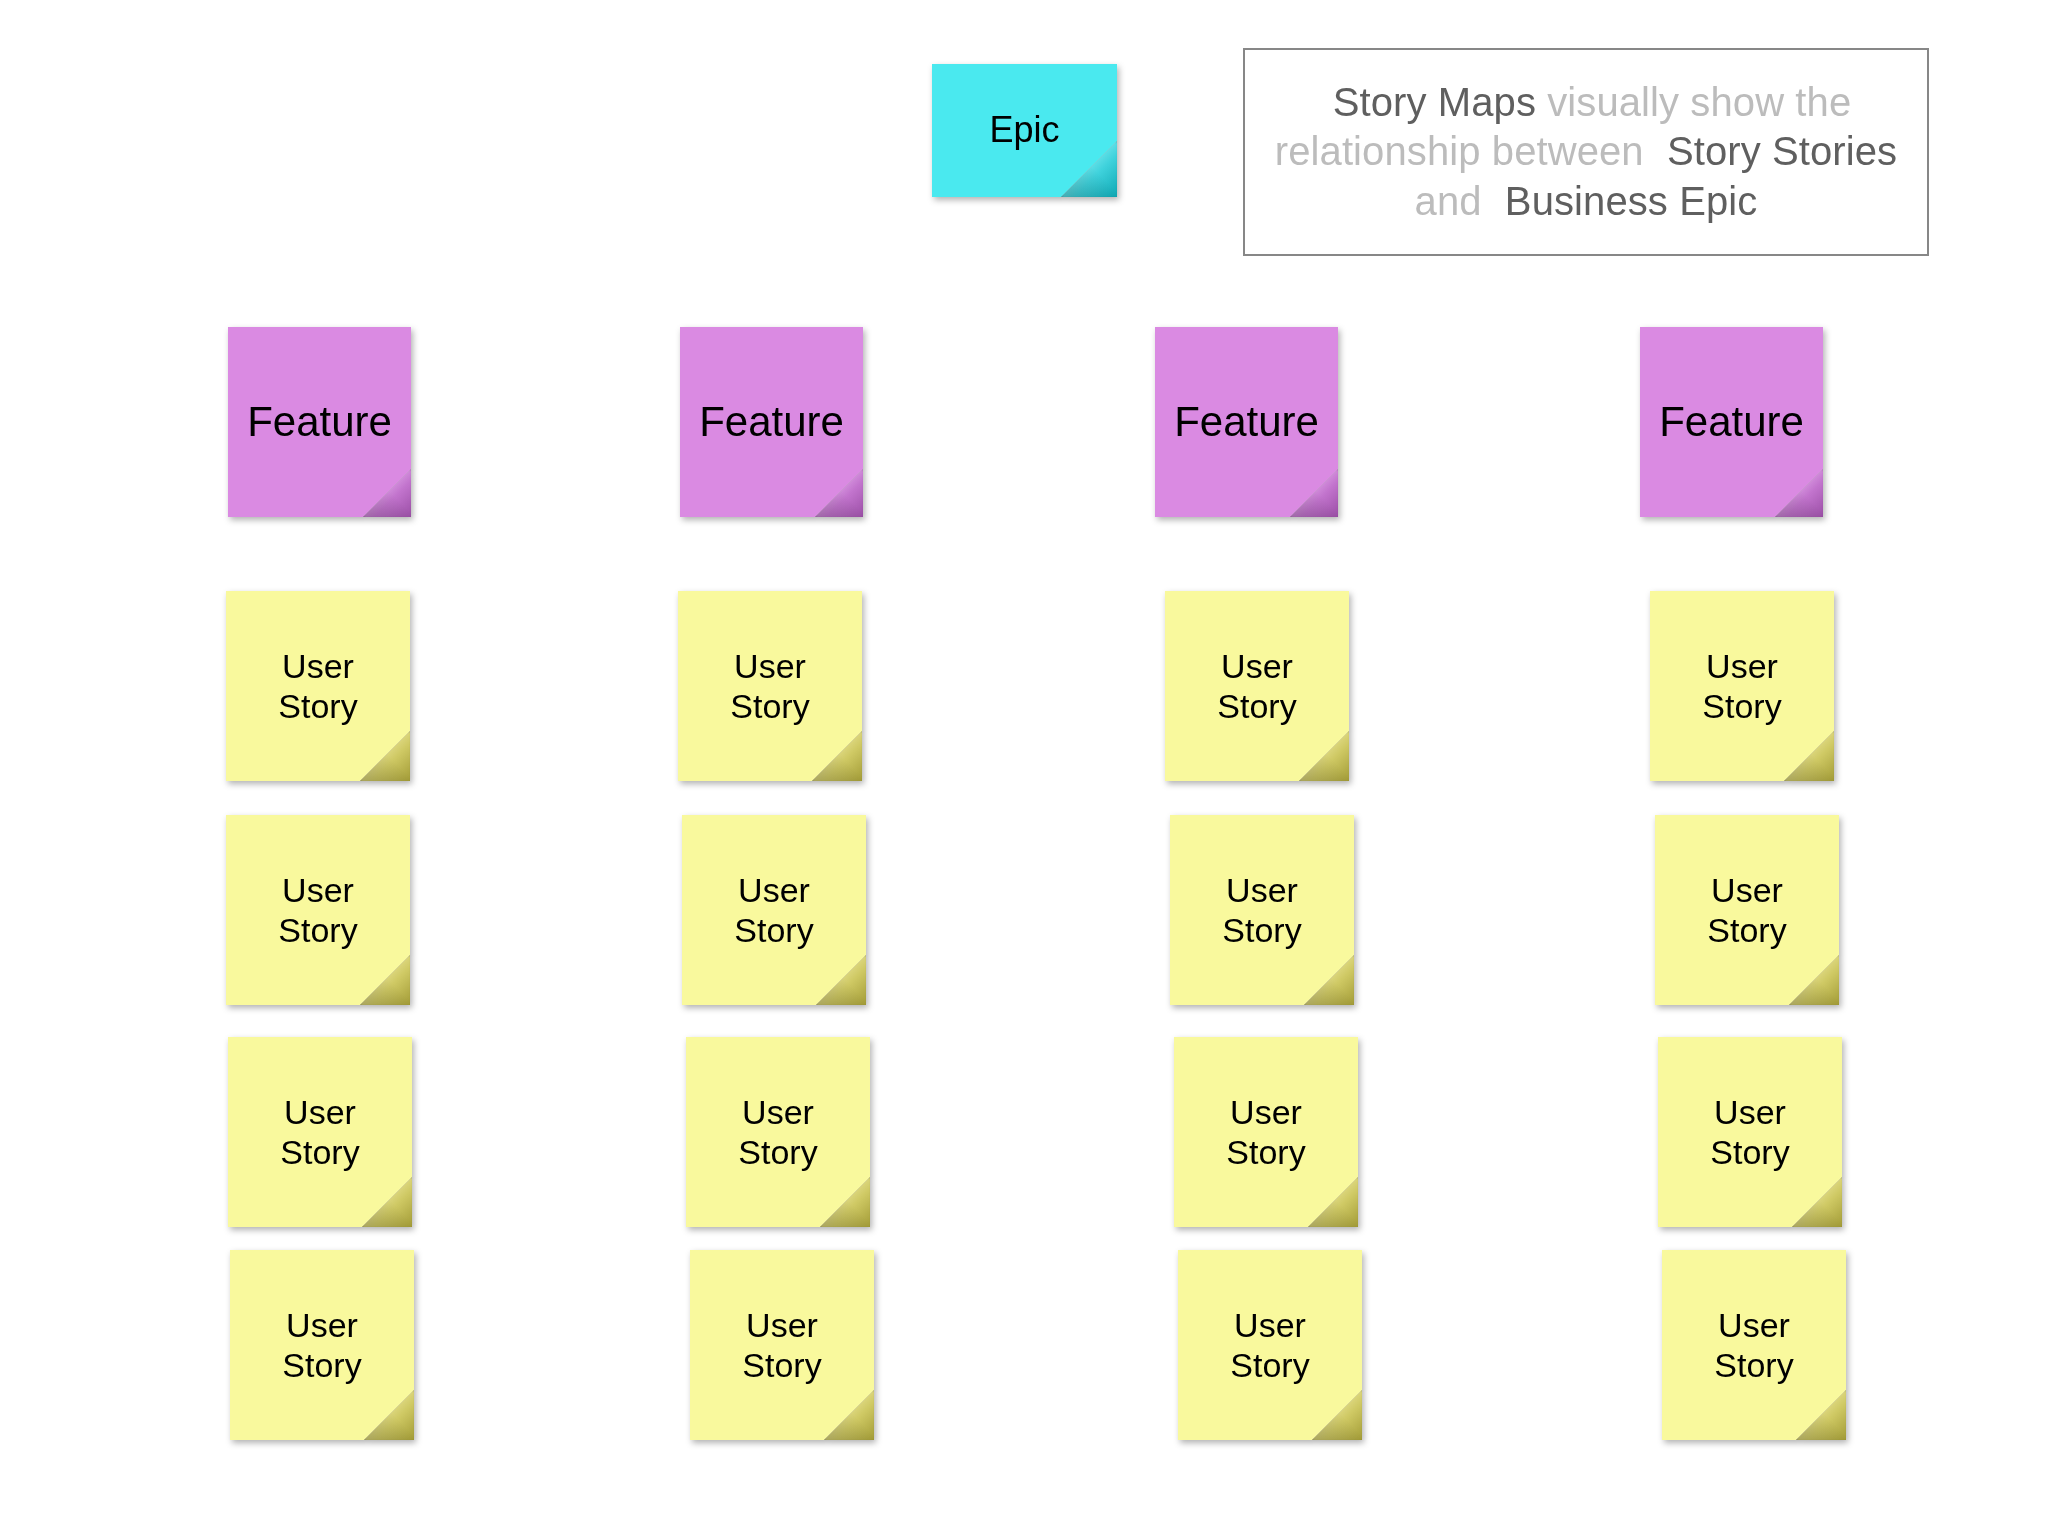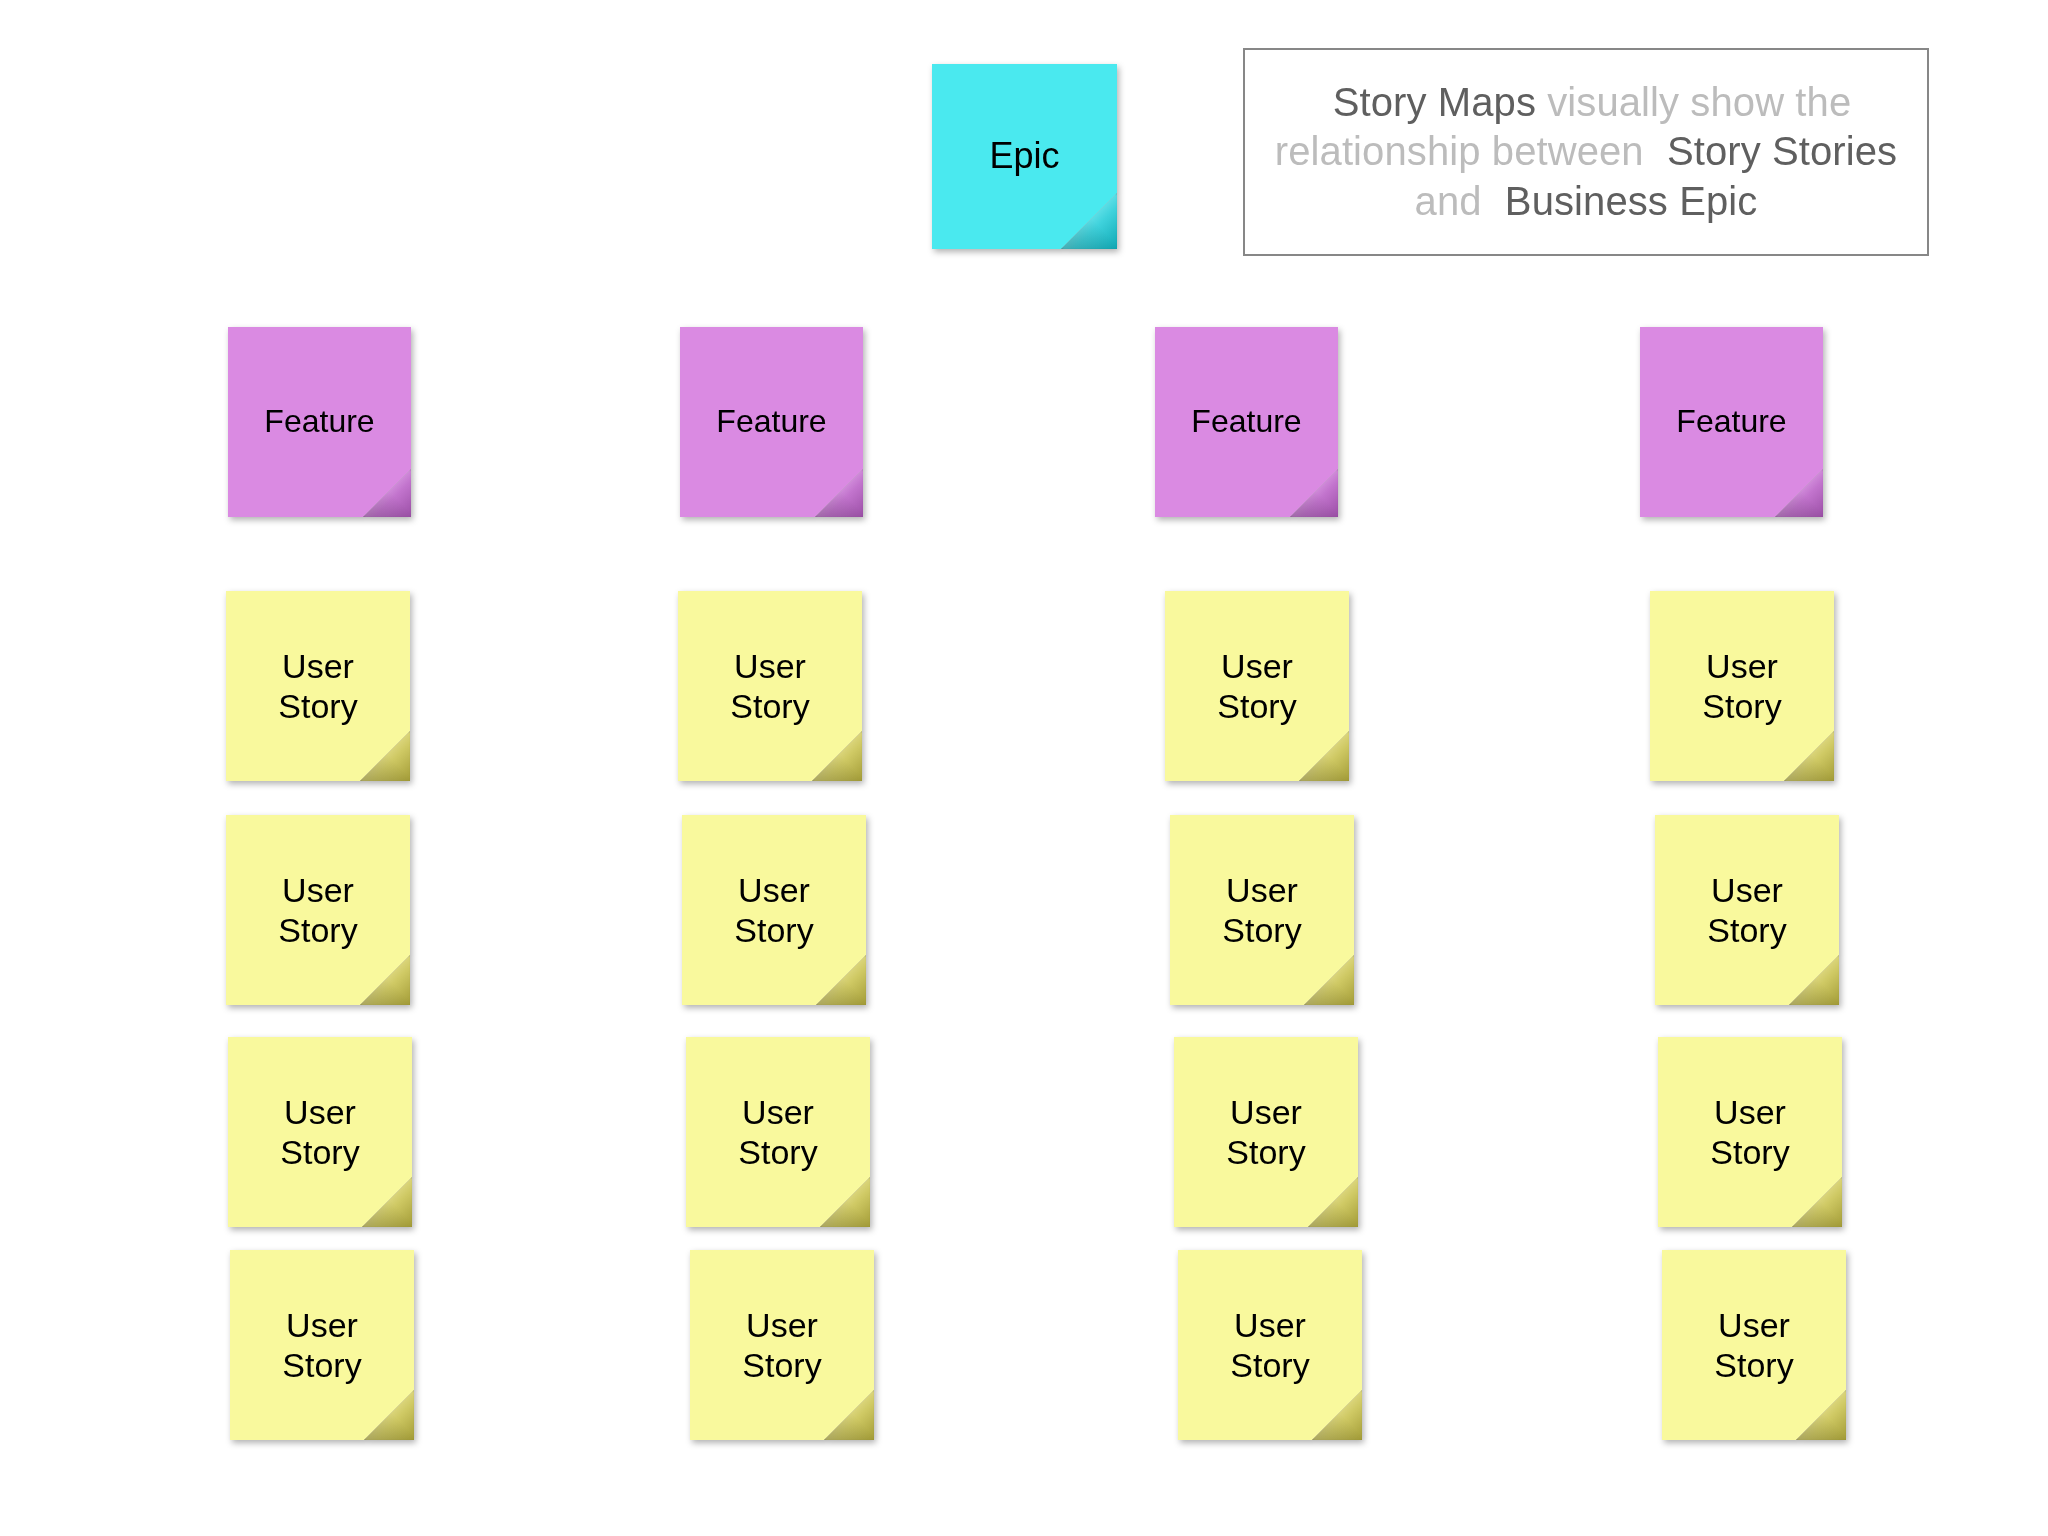--- a/index.html
+++ b/index.html
@@ -79,21 +79,21 @@
     --curl-mid: #3fd2dc;
     --curl-light: #8bf2f6;
     font-size: 36px;
   }
   
   .note.feature {
     --note-bg: #da8ae2;
     --curl-dark: #9b4fa6;
     --curl-mid: #c274cd;
     --curl-light: #e7b0ee;
-    font-size: 32px;
+    font-size: 42px;
     border-radius: 12px;
   }
   
   .note.story {
     --note-bg: #f9f99d;
     --curl-dark: #a39c37;
     --curl-mid: #cfc964;
     --curl-light: #efeaa4;
     font-size: 34px;
     justify-content: center;
@@ -121,21 +121,21 @@
   }
   .de {
     color: #bcbcbc;
   }
 </style>
 </head>
 <body>
 
 <div id="canvas" style="width: 2048px; height: 1536px; background: rgb(255, 255, 255);">
 
-  <div class="note epic" id="epic-note" style="left: 932px; top: 64px; width: 185px; height: 185px; --curl: 56px;">
+  <div class="note epic" id="epic-note" style="left: 932px; top: 64px; width: 185px; height: 133px; --curl: 56px;">
     <div class="note-body"></div>
     <div class="note-curl"></div>
     <div class="note-curl-edge"></div>
     <span class="note-label">Epic</span>
   </div>
 
   <div id="caption-box" style="left: 1243px; top: 48px; width: 686px; height: 208px; border-color: rgb(135, 135, 135);">
     <div id="caption-text"><span class="em">Story Maps </span><span class="de">visually show the relationship between </span><span class="em">Story Stories </span><span class="de">and </span><span class="em">Business Epic</span></div>
   </div>
 

